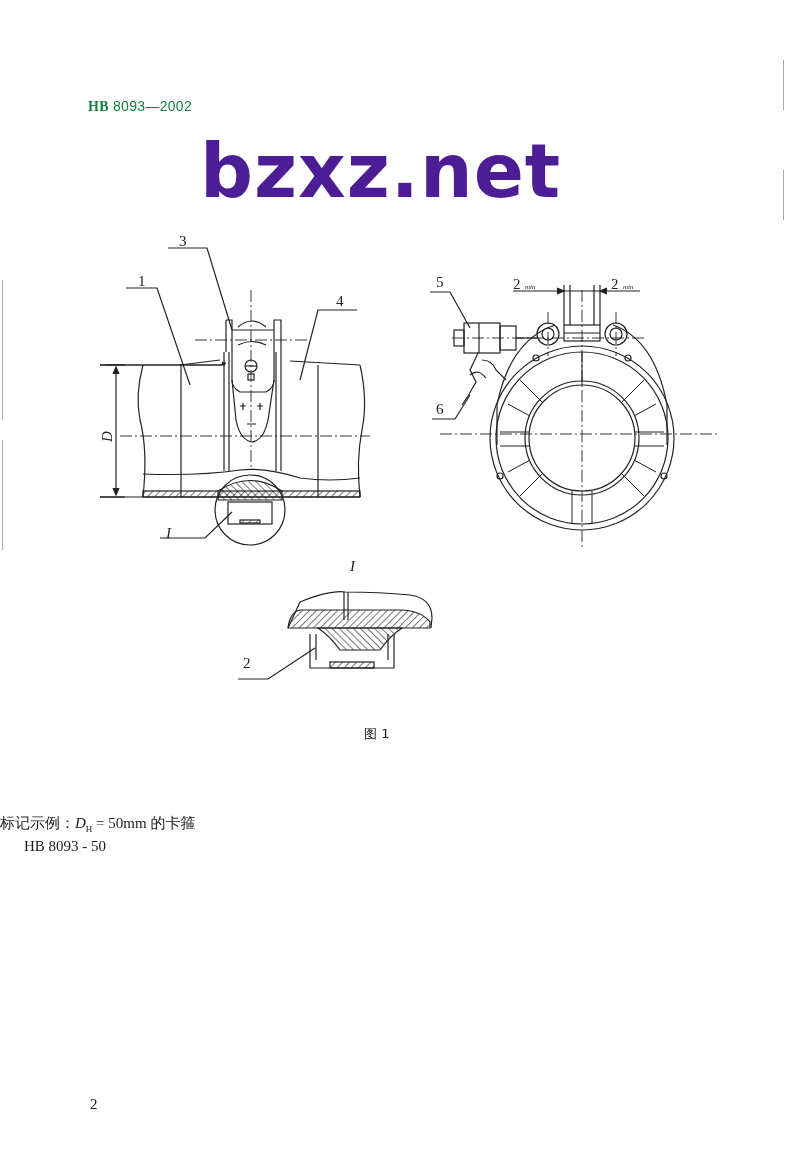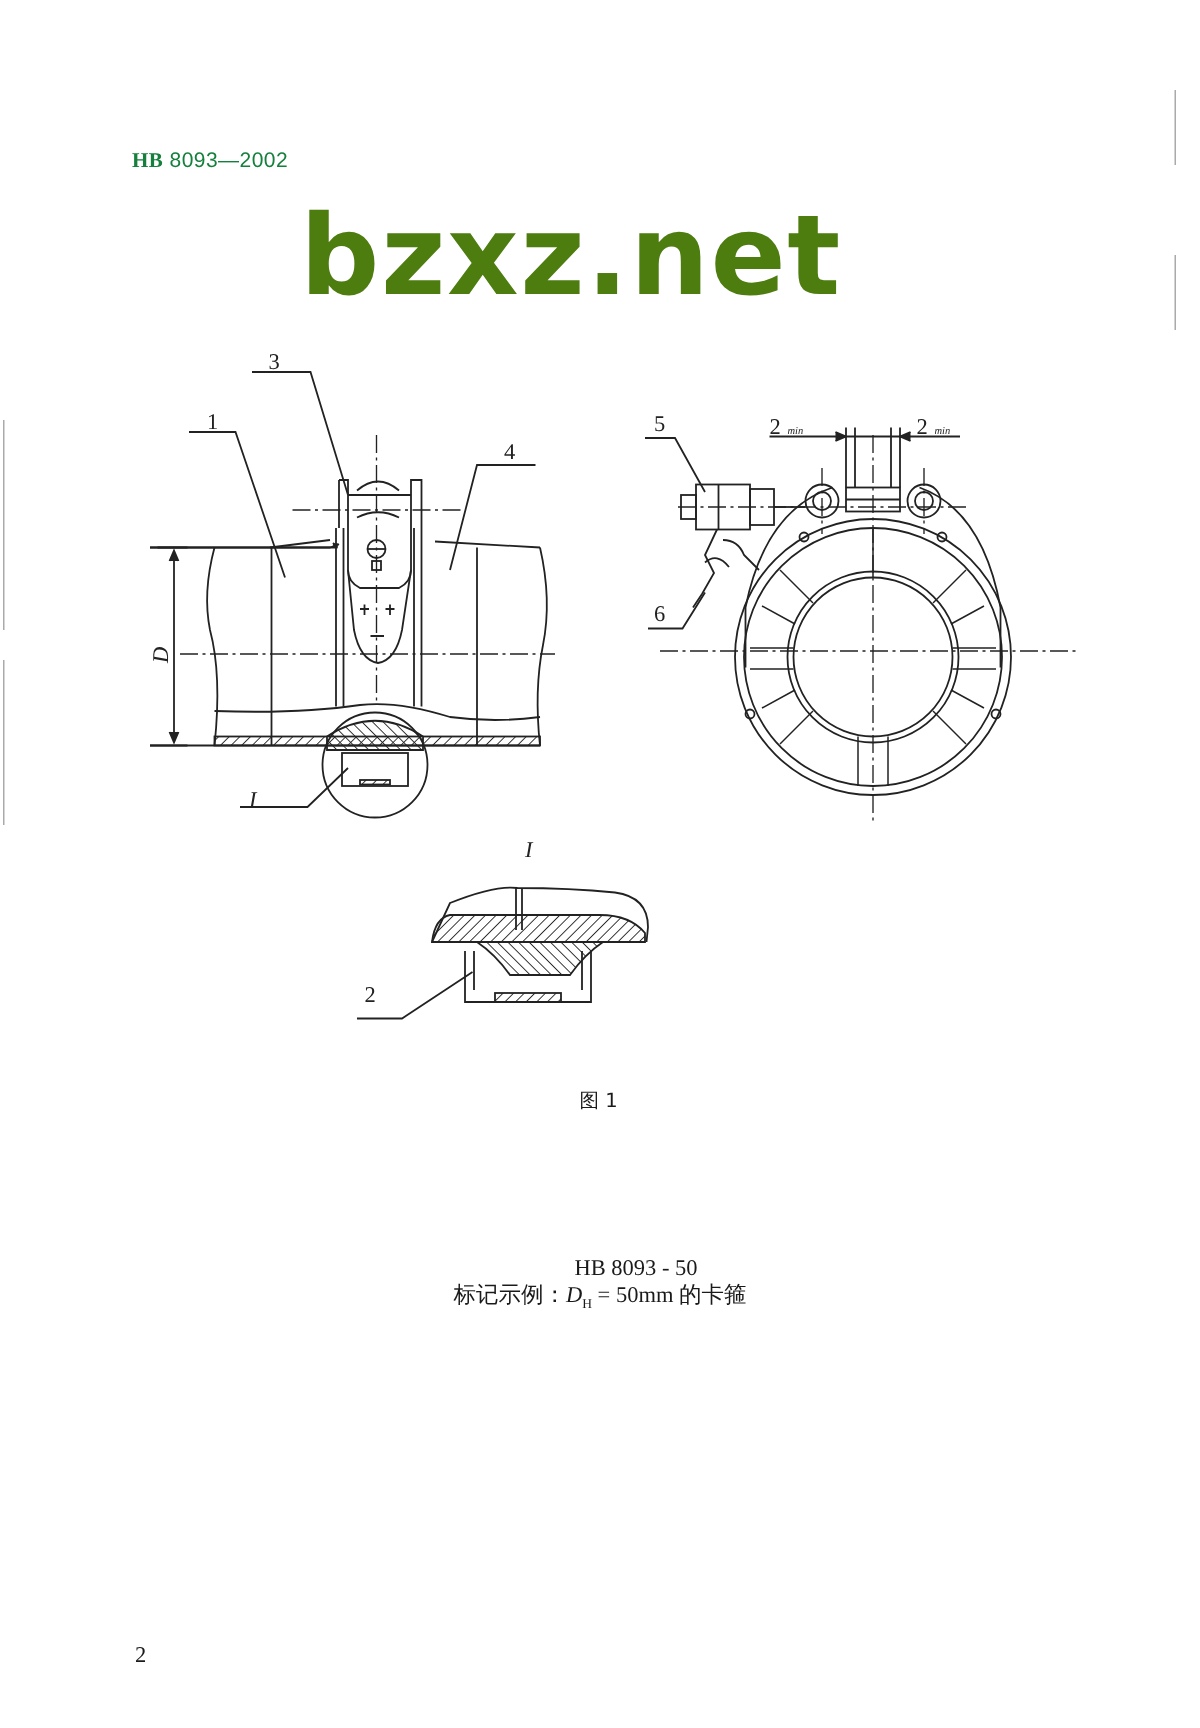--- a/index.html
+++ b/index.html
@@ -4,25 +4,25 @@
 <style>
   html, body { margin: 0; padding: 0; background: #ffffff; }
   body { width: 800px; height: 1152px; position: relative; overflow: hidden;
          font-family: "DejaVu Serif", serif; color: #1a1a1a; }
   .abs { position: absolute; }
   .std-header { left: 88px; top: 98px; font-family: "Liberation Sans", sans-serif;
                 font-size: 14px; letter-spacing: 0.3px; color: #15803d; }
   .std-header b { font-family: "Liberation Serif", serif; font-weight: bold; }
   .watermark { left: 200px; top: 128px; width: 360px; text-align: center;
                font-family: "DejaVu Sans", sans-serif; font-weight: bold;
-               font-size: 74px; color: #4d7c0f; letter-spacing: 1px; }
+               font-size: 74px; color: #4c1d95; letter-spacing: 1px; }
   svg.drawing { position: absolute; left: 0; top: 0; }
-  .caption { left: 0; width: 800px; text-align: center; font-size: 14px; }
+  .caption { left: 0; width: 800px; text-align: left; font-size: 14px; }
   .fig-title { top: 725px; font-family: "DejaVu Sans", sans-serif; font-size: 13px; left: 364px; width: 70px; }
-  .example-line { top: 814px; font-family: "Liberation Serif", serif; font-size: 15px; margin-top: 40px; }
+  .example-line { top: 814px; font-family: "Liberation Serif", serif; font-size: 15px; }
   .example-line i { font-style: italic; }
   .example-code { top: 838px; font-family: "Liberation Serif", serif; font-size: 15px; padding-left: 24px; }
   .page-num { left: 90px; top: 1096px; font-family: "Liberation Serif", serif; font-size: 15px; }
   .edge-mark { background: #aaa; width: 1px; }
 </style>
 </head>
 <body>
 
 <div class="abs std-header">
   <b>HB</b>

